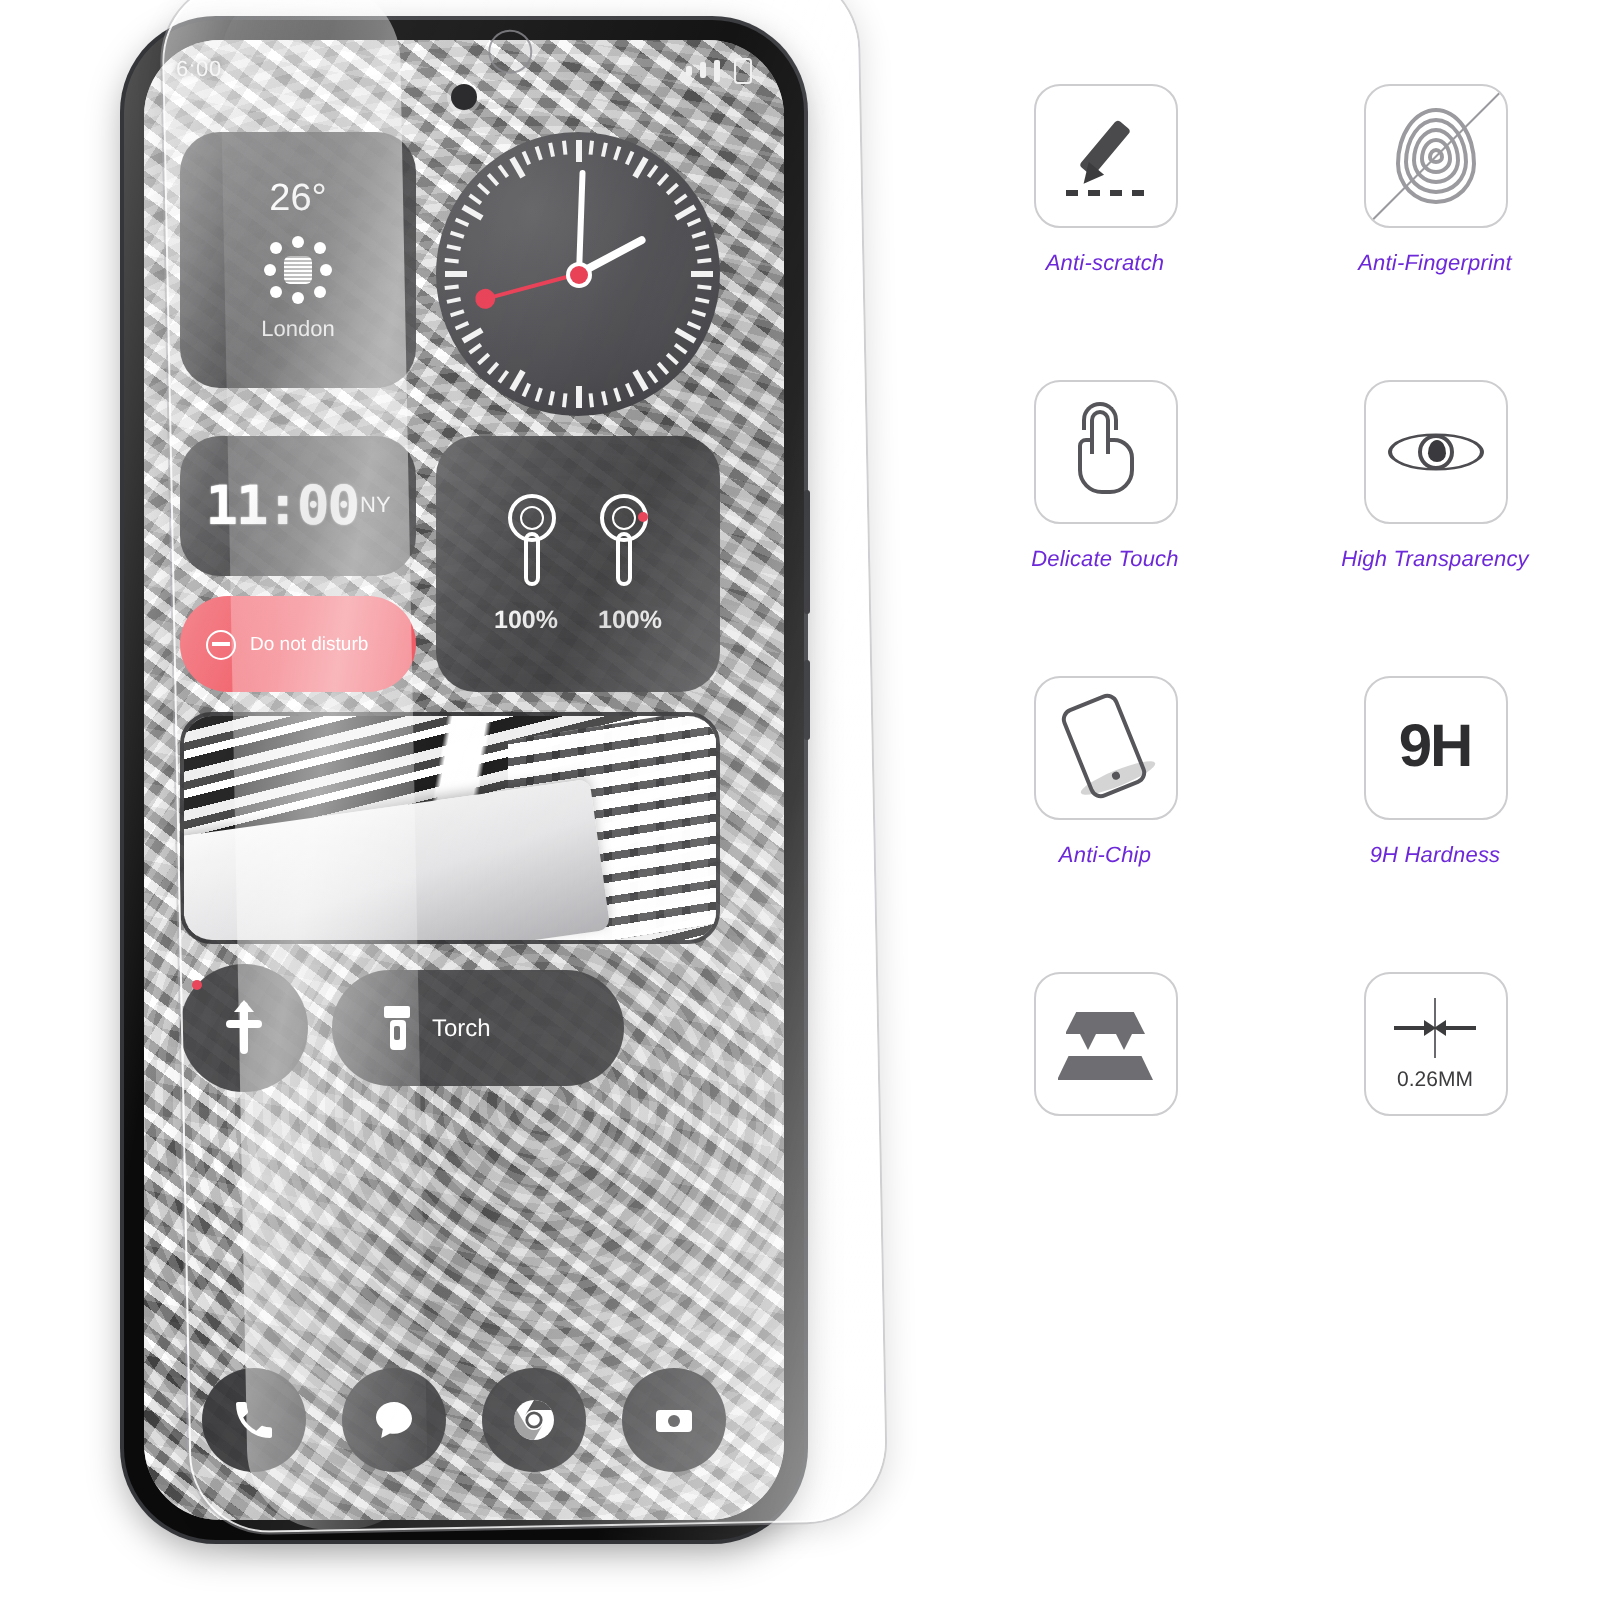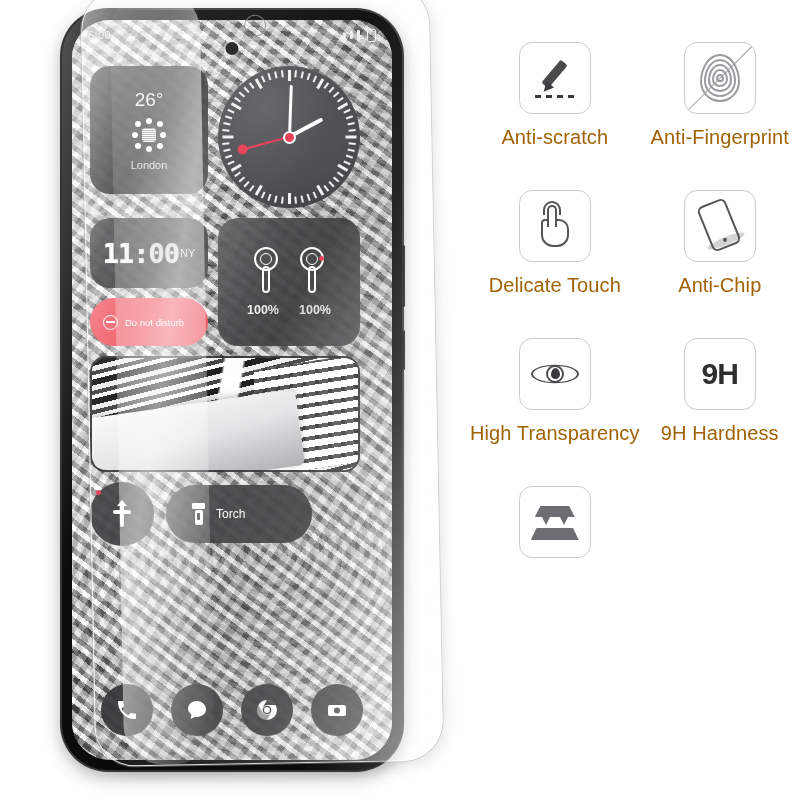--- a/index.html
+++ b/index.html
@@ -242,21 +242,21 @@
     align-content:start;
     padding-top:42px;
   }
   .feat{ display:flex; flex-direction:column; align-items:center; gap:12px; }
   .feat-box{
     width:72px; height:72px; border-radius:13px;
     border:1.6px solid #cdcdd0; background:#fff;
     display:flex; align-items:center; justify-content:center;
     position:relative; overflow:hidden;
   }
-  .feat-label{ font-size:20px; color:#a16207; letter-spacing:.1px; white-space:nowrap; }
+  .feat-label{ font-size:11px; color:#6d28d9; letter-spacing:.1px; white-space:nowrap;font-style:italic; }
   .slash{ position:absolute; left:-14%; top:50%; width:128%; height:1.4px;
     background:#9a9a9e; transform:rotate(-45deg); }
 
   
   .pen-wrap{ position:relative; width:46px; height:46px; }
   .pen-body{ position:absolute; left:18px; top:4px; width:9px; height:30px;
     background:#4a4a4c; border-radius:2px; transform:rotate(40deg); }
   .pen-tip{ position:absolute; left:10px; top:28px; width:0; height:0;
     border-left:5px solid transparent; border-right:5px solid transparent;
     border-top:10px solid #3c3c3e; transform:rotate(40deg); }
@@ -561,48 +561,60 @@
         <div class="hand-wrap">
           <i class="tap-arc"></i>
           <i class="hand-palm"></i>
           <i class="hand-finger"></i>
         </div>
       </div>
       <div class="feat-label">Delicate Touch</div>
     </div>
     <div class="feat">
       <div class="feat-box">
+        <div class="eye-wrap">
+          <i class="eye-out"></i>
+          <i class="eye-iris"></i>
+          <i class="eye-pupil"></i>
+        </div>
+      </div>
+      <div class="feat-label">High Transparency</div>
+    </div>
+    <div class="feat">
+      <div class="feat-box">
         <div style="position:relative;width:60px;height:58px">
           <i class="chip-shadow"></i>
           <div class="chip-phone" style="position:absolute;left:14px;top:4px">
             <i class="btn"></i>
           </div>
         </div>
       </div>
       <div class="feat-label">Anti-Chip</div>
-    </div>
-    <div class="feat">
-      <div class="feat-box">
-        <div class="eye-wrap">
-          <i class="eye-out"></i>
-          <i class="eye-iris"></i>
-          <i class="eye-pupil"></i>
-        </div>
-      </div>
-      <div class="feat-label">High Transparency</div>
     </div>
     <div class="feat">
       <div class="feat-box">
         <span class="hardness-text">9H</span>
       </div>
       <div class="feat-label">9H Hardness</div>
     </div>
     <div class="feat">
       <div class="feat-box">
         <div class="layer-wrap">
           <i class="layer-top"></i>
           <i class="layer-leg" style="left:13px"></i>
           <i class="layer-leg" style="right:13px"></i>
           <i class="layer-bot"></i>
         </div>
       </div>
     </div>
+    <div class="feat">
+      <div class="feat-box">
+        <div class="thick-wrap">
+          <div class="thick-row">
+            <i class="arr right"></i>
+            <i class="thick-mid"></i>
+            <i class="arr left"></i>
+          </div>
+          <span class="thick-text">0.26MM</span>
+        </div>
+      </div>
+    </div>
   </div>
 
 </body></html>

